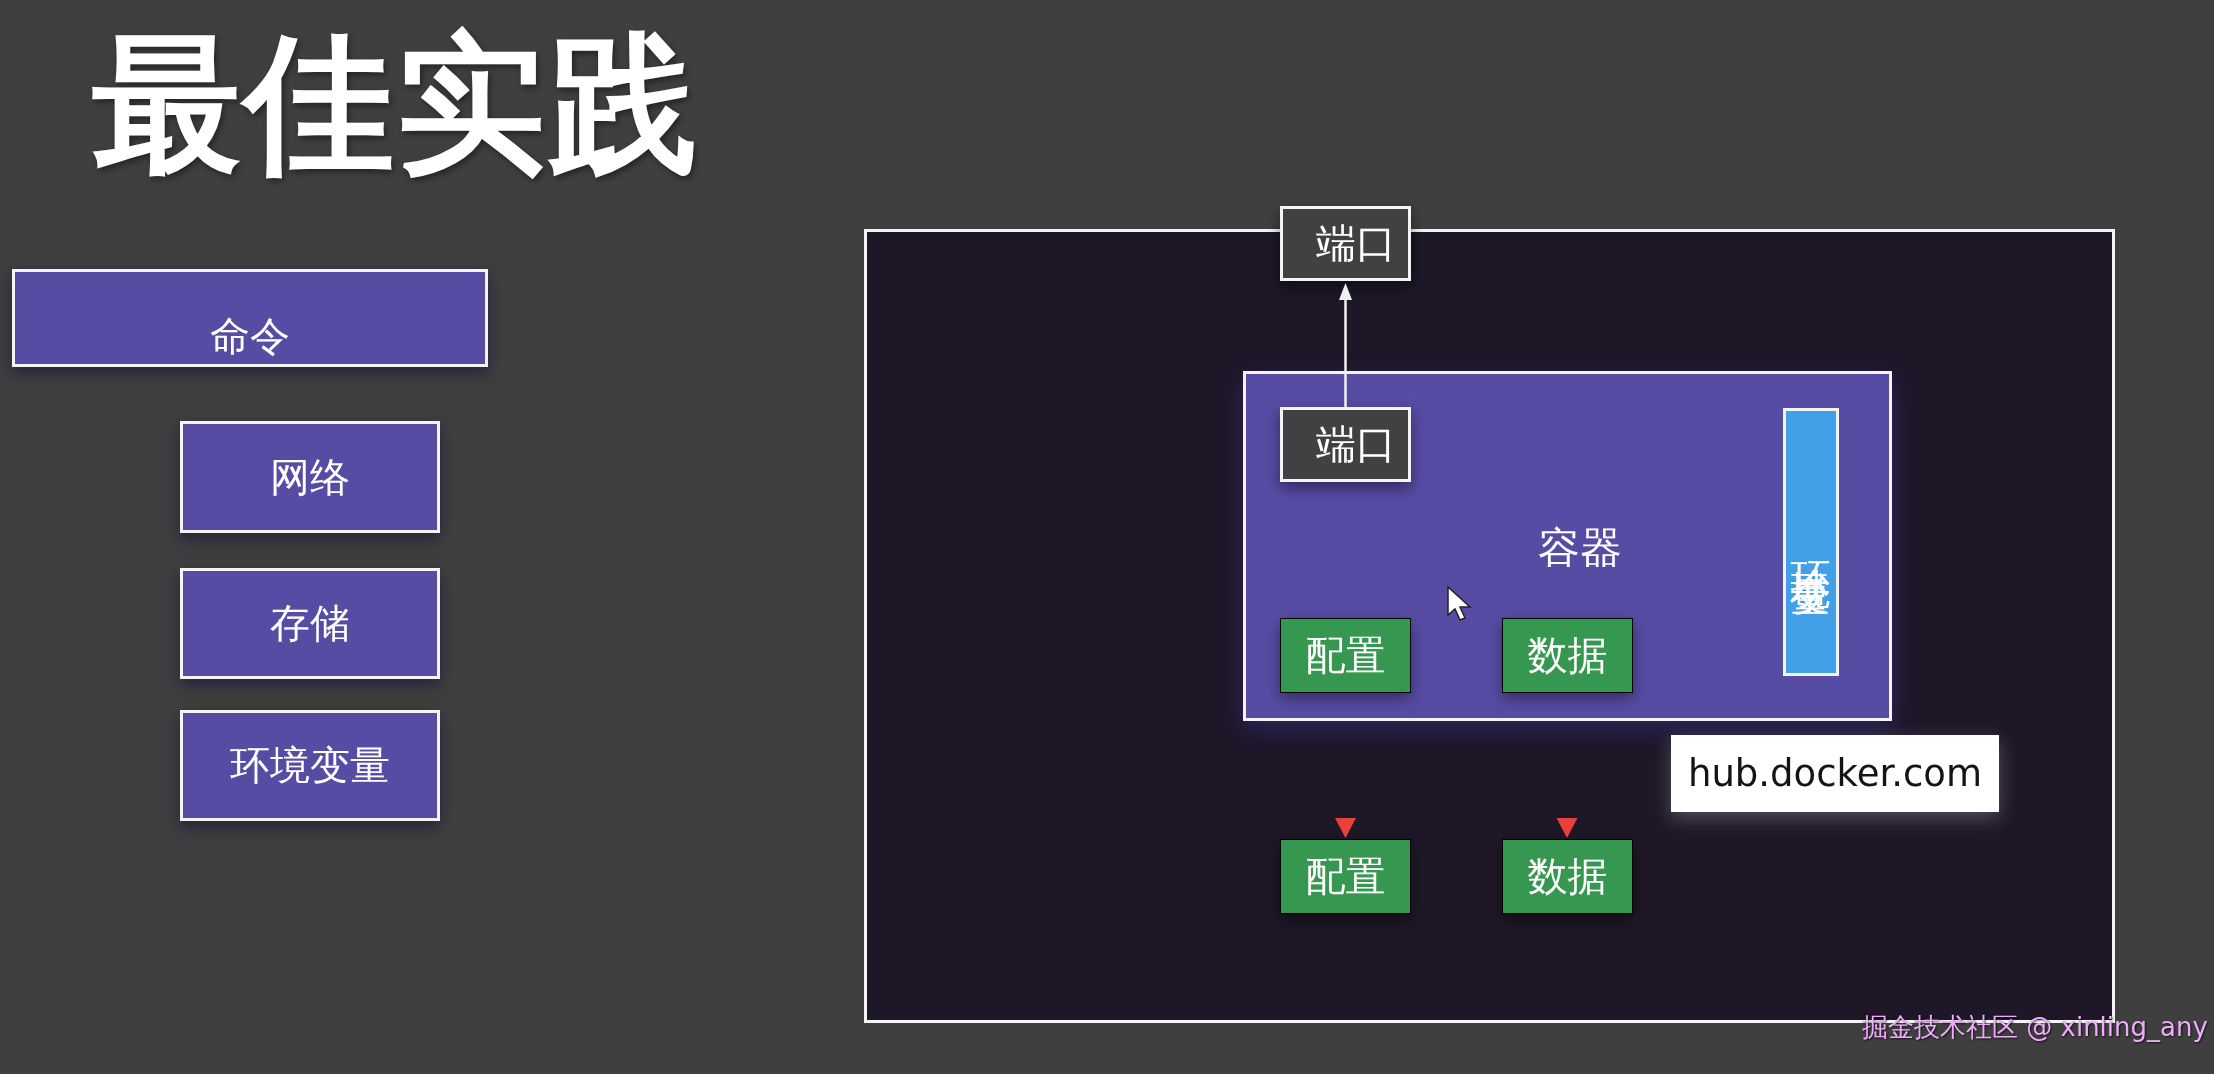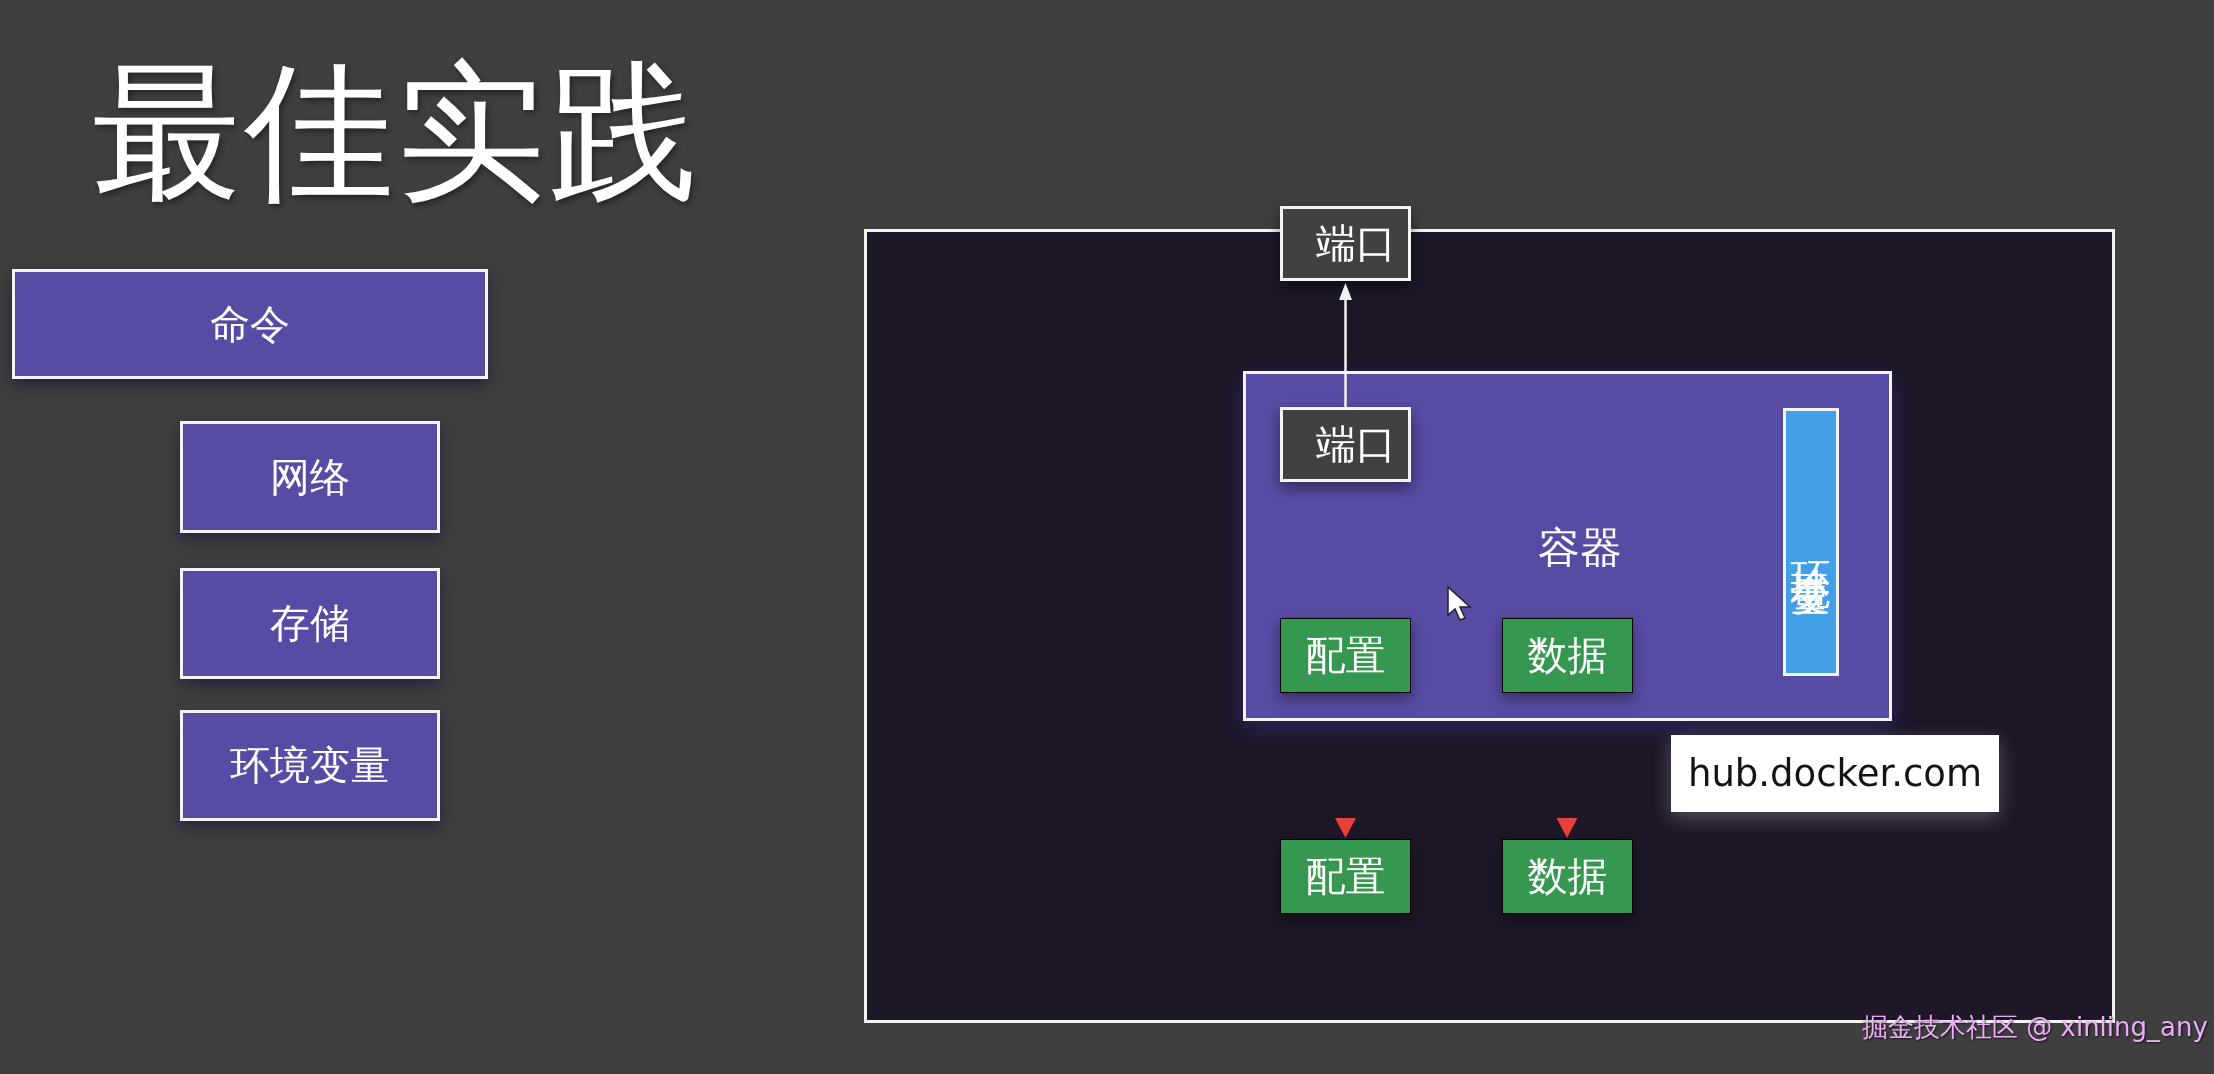--- a/index.html
+++ b/index.html
@@ -4,24 +4,23 @@
 <style>
   html, body { margin:0; padding:0; }
   body {
     width:2214px; height:1074px; position:relative; overflow:hidden;
     background:#3f3f3f;
     font-family:"DejaVu Sans","Liberation Sans",sans-serif;
     color:#ffffff;
   }
   .abs { position:absolute; box-sizing:border-box; }
   .title {
-    left:92px; top:22px; font-size:150px; line-height:165px; font-weight:normal;
+    left:92px; top:22px; font-size:150px; line-height:165px; font-weight:bold;
     letter-spacing:2px; color:#fff;
     text-shadow:2px 3px 6px rgba(0,0,0,0.45);
-    margin-top:28px;
   }
   .pbox {
     background:#574ca4; border:3px solid #f4f4f4;
     display:flex; align-items:center; justify-content:center;
     box-shadow:0 6px 14px rgba(20,10,60,0.55);
     font-size:40px; color:#fff;
   }
   .panel {
     left:864px; top:229px; width:1251px; height:794px;
     background:#1d1727; border:3px solid #f4f4f4;
@@ -67,21 +66,21 @@
     text-shadow:1px 1px 2px rgba(0,0,0,0.7); white-space:nowrap;
   }
   svg.overlay { position:absolute; left:0; top:0; pointer-events:none; }
   .cursor { left:1446px; top:585px; }
 </style>
 </head>
 <body>
 
 <div class="abs title">最佳实践</div>
 
-<div class="abs pbox" style="left:12px;top:269px;width:476px;height:110px;">
+<div class="abs pbox" style="left:12px;top:269px;width:476px;height:98px;align-items:flex-end;">
   <span>命令</span>
 </div>
 <div class="abs pbox" style="left:180px;top:421px;width:260px;height:112px;">
   <span>网络</span>
 </div>
 <div class="abs pbox" style="left:180px;top:568px;width:260px;height:111px;">
   <span>存储</span>
 </div>
 <div class="abs pbox" style="left:180px;top:710px;width:260px;height:111px;">
   <span>环境变量</span>

